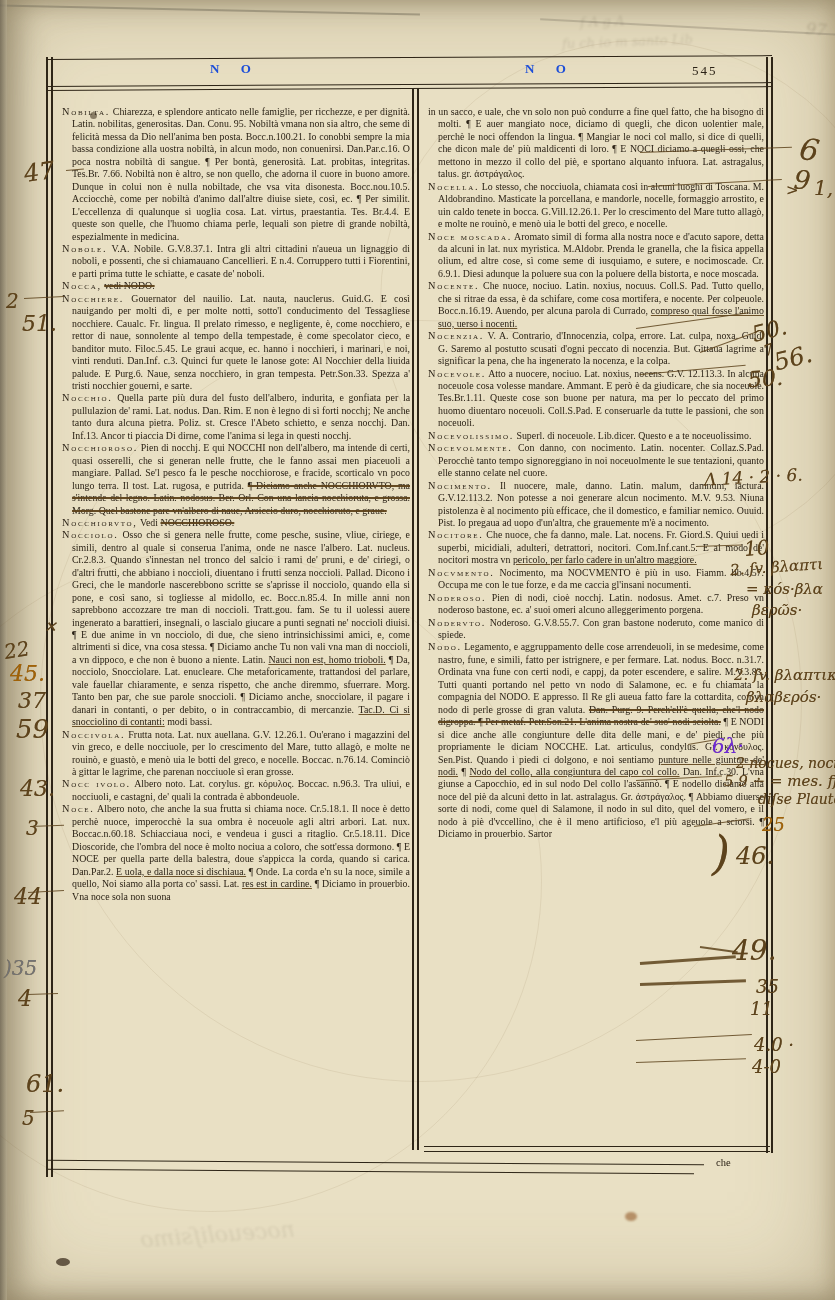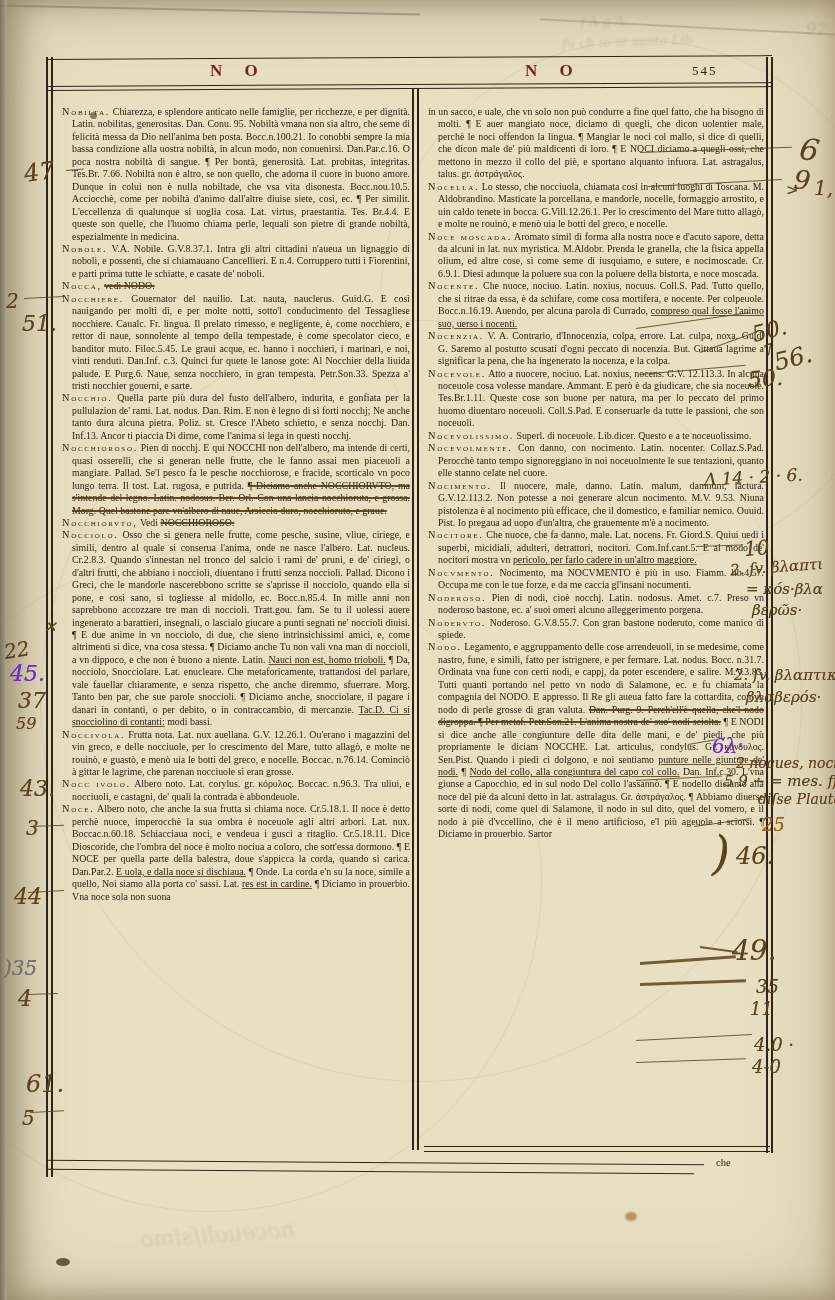--- a/index.html
+++ b/index.html
@@ -18,21 +18,21 @@
   .hr{height:1.4px;}
   
   .col{position:absolute;top:94px;color:#2b2216;font-size:9.9px;line-height:12.45px;text-align:justify;overflow:hidden;margin-top:12px;}
   #col-left{left:62px;width:348px;height:1062px;}
   #col-right{left:428px;width:336px;height:1062px;}
   .entry{margin:0;padding-left:10px;text-indent:-10px;}
   .head{font-variant:small-caps;letter-spacing:1.7px;font-size:10.3px;}
   .x{text-decoration:line-through;text-decoration-color:rgba(94,66,26,.95);text-decoration-thickness:1.6px;}
   .u{text-decoration:underline;text-decoration-color:rgba(94,66,26,.9);}
   
-  .runhead{position:absolute;top:61px;color:#7f1d1d;font-size:17px;letter-spacing:9px;font-weight:bold;}
+  .runhead{position:absolute;top:61px;color:#1d4ed8;font-size:13px;letter-spacing:9px;font-weight:bold;}
   #pageno{position:absolute;top:63px;left:692px;color:#2b2216;font-size:13px;letter-spacing:2px;}
   #catchword{position:absolute;left:716px;top:1157px;color:#2b2216;font-size:10.5px;}
   
   .ann{position:absolute;color:#5d431c;font-family:"DejaVu Serif",serif;font-style:italic;white-space:nowrap;
        text-shadow:0 0 .4px rgba(93,67,28,.6);}
   .lead{position:absolute;border-top:1.4px solid rgba(93,67,28,.85);height:0;transform-origin:left center;}
   
   .stain{position:absolute;border:1.5px solid rgba(115,92,48,.10);border-radius:50%;}
   .spot{position:absolute;border-radius:50%;}
   .ghost{position:absolute;color:rgba(80,70,50,.8);filter:blur(1.2px);font-family:"DejaVu Serif",serif;font-style:italic;}
@@ -106,23 +106,23 @@
   <div class="ghost" style="left:806px;top:20px;font-size:16px;opacity:.28;transform:rotate(6deg);">97</div>
   <div class="ghost" style="left:580px;top:14px;font-size:13px;opacity:.20;transform:rotate(-2deg);">f  A      g A</div>
   <div class="ghost" style="left:562px;top:34px;font-size:13px;opacity:.20;transform:rotate(-2deg);">fu ch io m santo Lib</div>
   <div class="ghost" style="left:140px;top:1222px;font-size:22px;opacity:.13;transform:rotate(-4deg) scaleX(-1);">noceuoliſsimo</div>
 
   <div style="position:absolute;left:0;top:0;width:835px;height:1300px;pointer-events:none;">
       <div class="ann" style="left: 24px; top: 158px; font-size: 24px; color: rgb(93, 67, 28); transform: rotate(-8deg);">47</div>
       <div class="ann" style="left: 6px; top: 289px; font-size: 20px; color: rgb(93, 67, 28);">2</div>
       <div class="ann" style="left: 22px; top: 311px; font-size: 22px; color: rgb(93, 67, 28);">51.</div>
       <div class="ann" style="left: 4px; top: 638px; font-size: 20px; color: rgb(93, 67, 28); transform: rotate(-10deg);">22</div>
-      <div class="ann" style="left: 10px; top: 661px; font-size: 22px; color: #6d28d9;">45.</div>
+      <div class="ann" style="left: 10px; top: 661px; font-size: 22px; color: #a16207;">45.</div>
       <div class="ann" style="left: 18px; top: 688px; font-size: 22px; color: rgb(93, 67, 28);">37</div>
-      <div class="ann" style="left: 16px; top: 714px; font-size: 16px; color: rgb(93, 67, 28);">59</div>
+      <div class="ann" style="left: 16px; top: 714px; font-size: 26px; color: rgb(93, 67, 28);">59</div>
       <div class="ann" style="left: 20px; top: 776px; font-size: 22px; color: rgb(93, 67, 28); text-align: center;">43.</div>
       <div class="ann" style="left: 26px; top: 816px; font-size: 20px; color: rgb(93, 67, 28);">3</div>
       <div class="ann" style="left: 14px; top: 884px; font-size: 22px; color: rgb(93, 67, 28);">44</div>
       <div class="ann" style="left: 4px; top: 956px; font-size: 20px; color: #737373; font-style: italic;">)35</div>
       <div class="ann" style="left: 18px; top: 986px; font-size: 22px; color: rgb(93, 67, 28);">4</div>
       <div class="ann" style="left: 26px; top: 1070px; font-size: 24px; color: rgb(93, 67, 28); font-style: italic;">61.</div>
       <div class="ann" style="left: 22px; top: 1106px; font-size: 20px; color: rgb(93, 67, 28);">5</div>
       <div class="ann" style="left: 44px; top: 618px; font-size: 15px; color: rgb(93, 67, 28);">✕</div>
       <div class="ann" style="left: 800px; top: 132px; font-size: 30px; color: rgb(93, 67, 28); transform: rotate(10deg);">6</div>
       <div class="ann" style="left: 794px; top: 165px; font-size: 26px; color: rgb(93, 67, 28); transform: rotate(5deg);">9</div>

